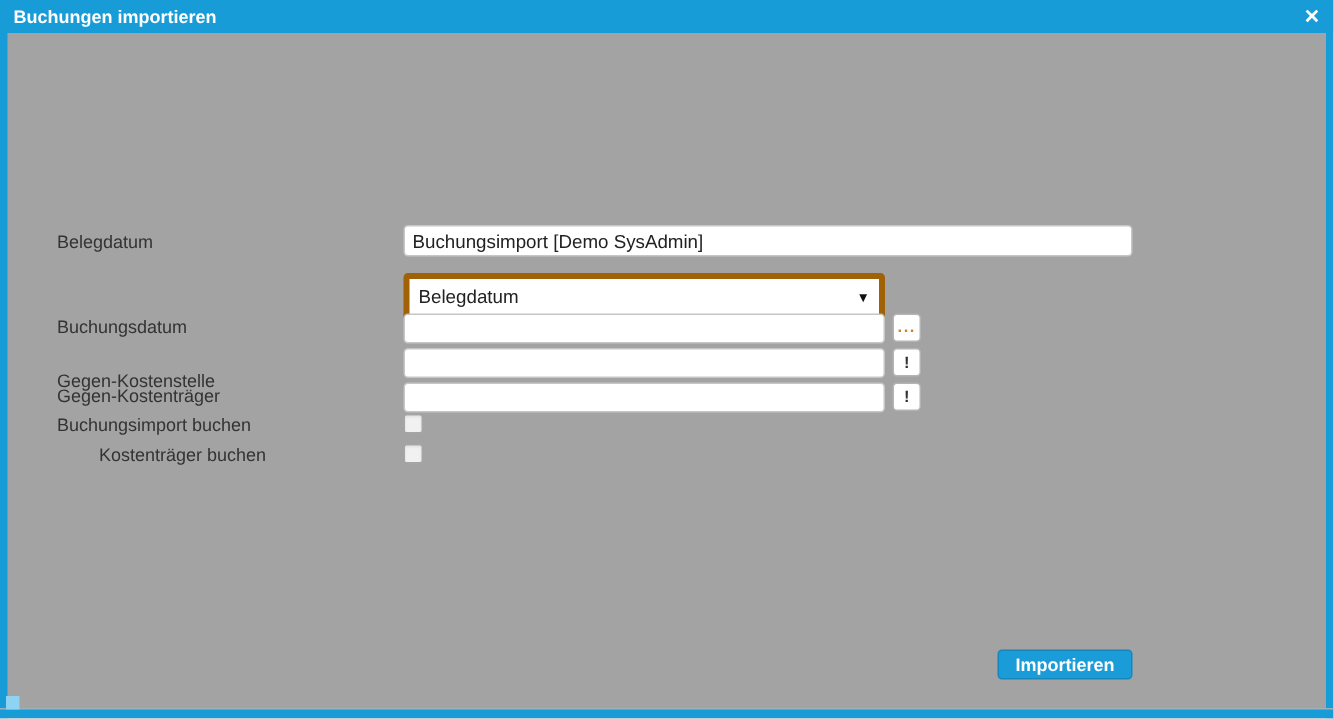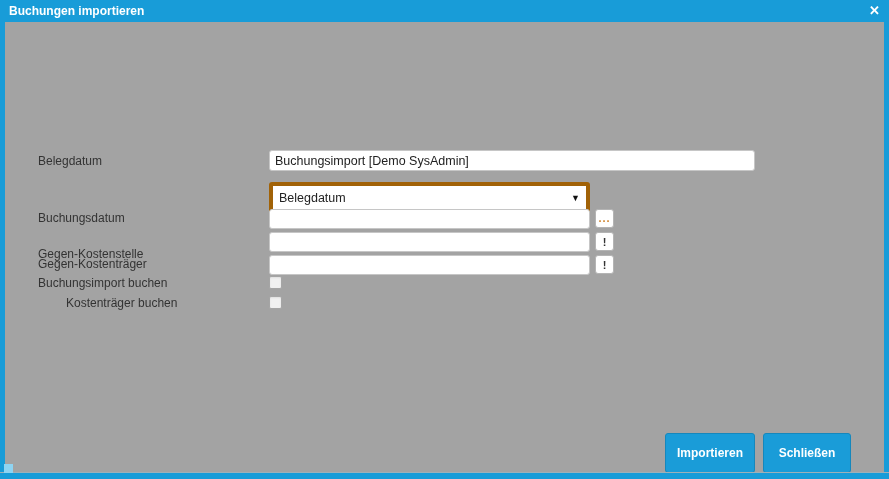--- a/index.html
+++ b/index.html
@@ -63,21 +63,21 @@
   .mini-btn.ellipsis { color: #cf832c; letter-spacing: 1px; font-weight: bold; line-height: 11px; }
 
   .checkbox {
     position: absolute; left: 269px; width: 13px; height: 13px;
     border: 1px solid #a5a5a5; border-radius: 2px;
     background: #f1f1f1; box-shadow: inset 0 1px 2px rgba(0,0,0,0.08);
     cursor: pointer;
   }
 
   .footer-btn {
-    position: absolute; top: 433px; height: 40px;
+    position: absolute; top: 433px; height: 20px;
     background: #1a9cd8; border: 1px solid #1587bc; border-radius: 3px;
     color: #ffffff; font-weight: bold; font-size: 12px;
     font-family: "Liberation Sans", sans-serif;
     cursor: pointer; text-align: center;
   }
   .btn-import  { left: 665px; width: 90px; }
   .btn-close   { left: 763px; width: 88px; }
 
   .resize-handle {
     position: absolute; left: 4px; bottom: 6px;
@@ -115,20 +115,19 @@
   <input class="text-input" style="top: 255px; width: 321px; height: 20px;" type="text" value="">
   <button class="mini-btn" style="top:255px;">!</button>
 
   <div class="row-label" style="top:276px;">Buchungsimport buchen</div>
   <span class="checkbox" style="top:276px;"></span>
 
   <div class="row-label" style="top:296px;margin-left:28px;">Kostenträger buchen</div>
   <span class="checkbox" style="top:296px;"></span>
 
   <button class="footer-btn btn-import">Importieren</button>
-  <button class="footer-btn btn-close">Schließen</button>
 
   <div class="edge-left"></div>
   <div class="edge-right"></div>
   <div class="edge-bottom"></div>
   <div class="resize-handle"></div>
 
 </div>
 
 </body></html>

